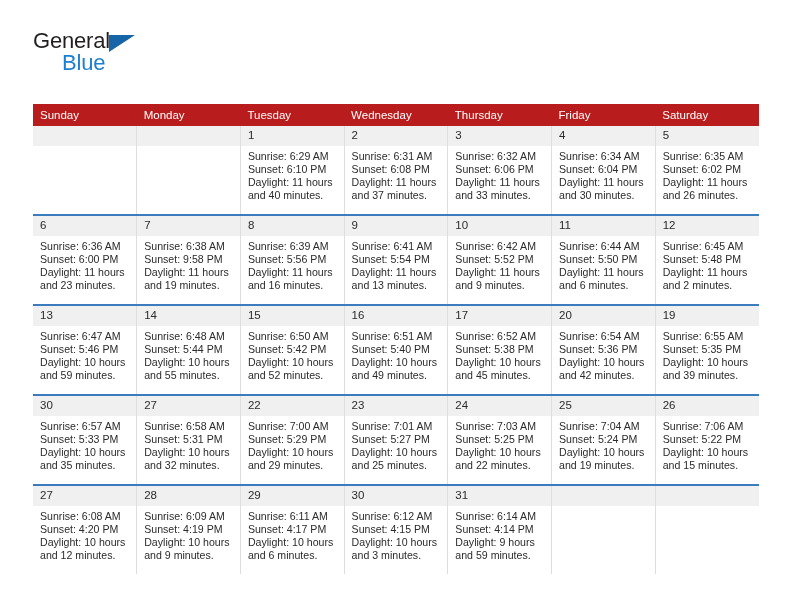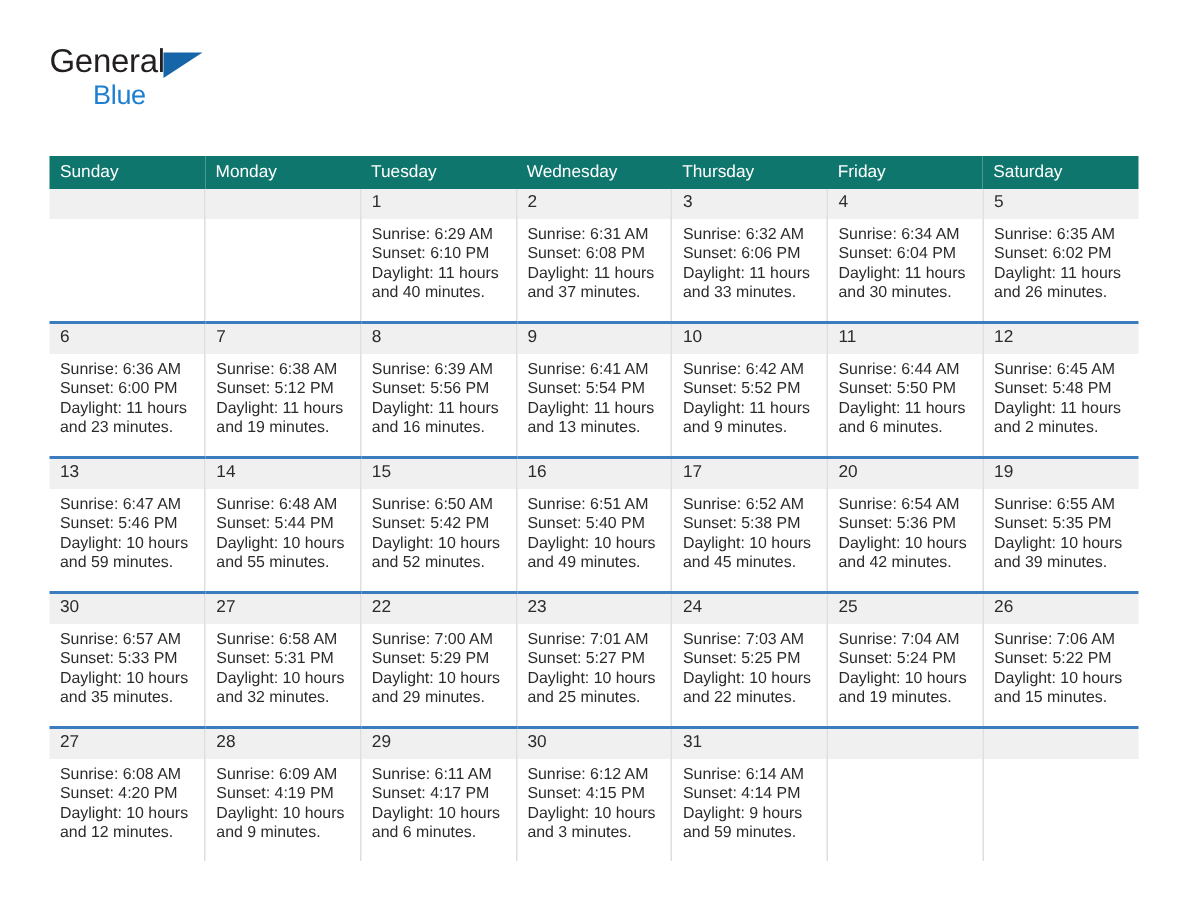--- a/index.html
+++ b/index.html
@@ -54,21 +54,21 @@
     top: 7px;
     width: 0;
     height: 0;
     border-left: 26px solid #1565a8;
     border-bottom: 17px solid transparent;
   }
   .logo-blue {
     position: absolute;
     left: 29px;
     top: 22px;
-    font-size: 18px;
+    font-size: 22px;
     letter-spacing: -0.2px;
     color: #1d7fd0;
     line-height: 26px;
     font-weight: 400;
   }
 
   .title-block {
     position: absolute;
     right: 0;
     top: 0;
@@ -94,21 +94,21 @@
   .calendar {
     position: absolute;
     left: 33px;
     top: 104px;
     width: 726px;
     border-collapse: collapse;
     table-layout: fixed;
   }
 
   .calendar th {
-    background: #0f766e;
+    background: #b91c1c;
     color: #ffffff;
     font-size: 11.5px;
     font-weight: 400;
     text-align: left;
     padding: 5px 0 5px 7px;
     height: 11px;
     border: none;
   }
 
   .week-row > td {
@@ -234,21 +234,21 @@
             <div class="info">
               <div>Sunrise: 6:36 AM</div>
               <div>Sunset: 6:00 PM</div>
               <div class="daylight">Daylight: 11 hours and 23 minutes.</div>
             </div>
           </td>
           <td class="day-cell">
             <div class="daynum">7</div>
             <div class="info">
               <div>Sunrise: 6:38 AM</div>
-              <div>Sunset: 5:12 PM</div>
+              <div>Sunset: 9:58 PM</div>
               <div class="daylight">Daylight: 11 hours and 19 minutes.</div>
             </div>
           </td>
           <td class="day-cell">
             <div class="daynum">8</div>
             <div class="info">
               <div>Sunrise: 6:39 AM</div>
               <div>Sunset: 5:56 PM</div>
               <div class="daylight">Daylight: 11 hours and 16 minutes.</div>
             </div>

